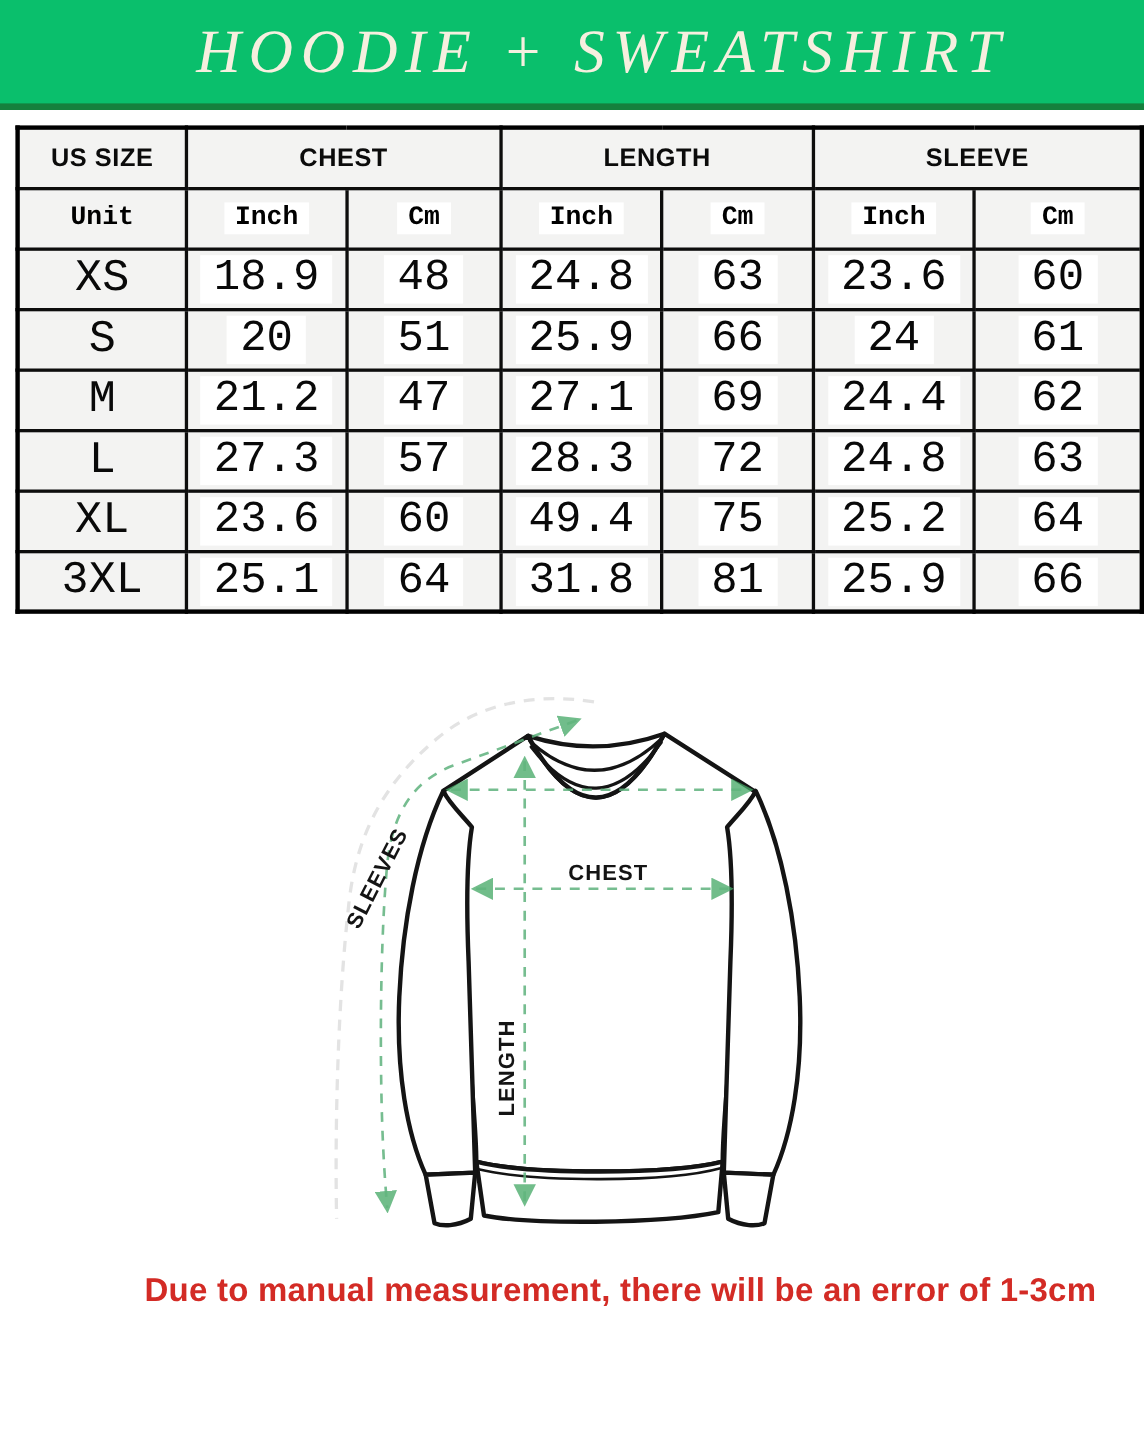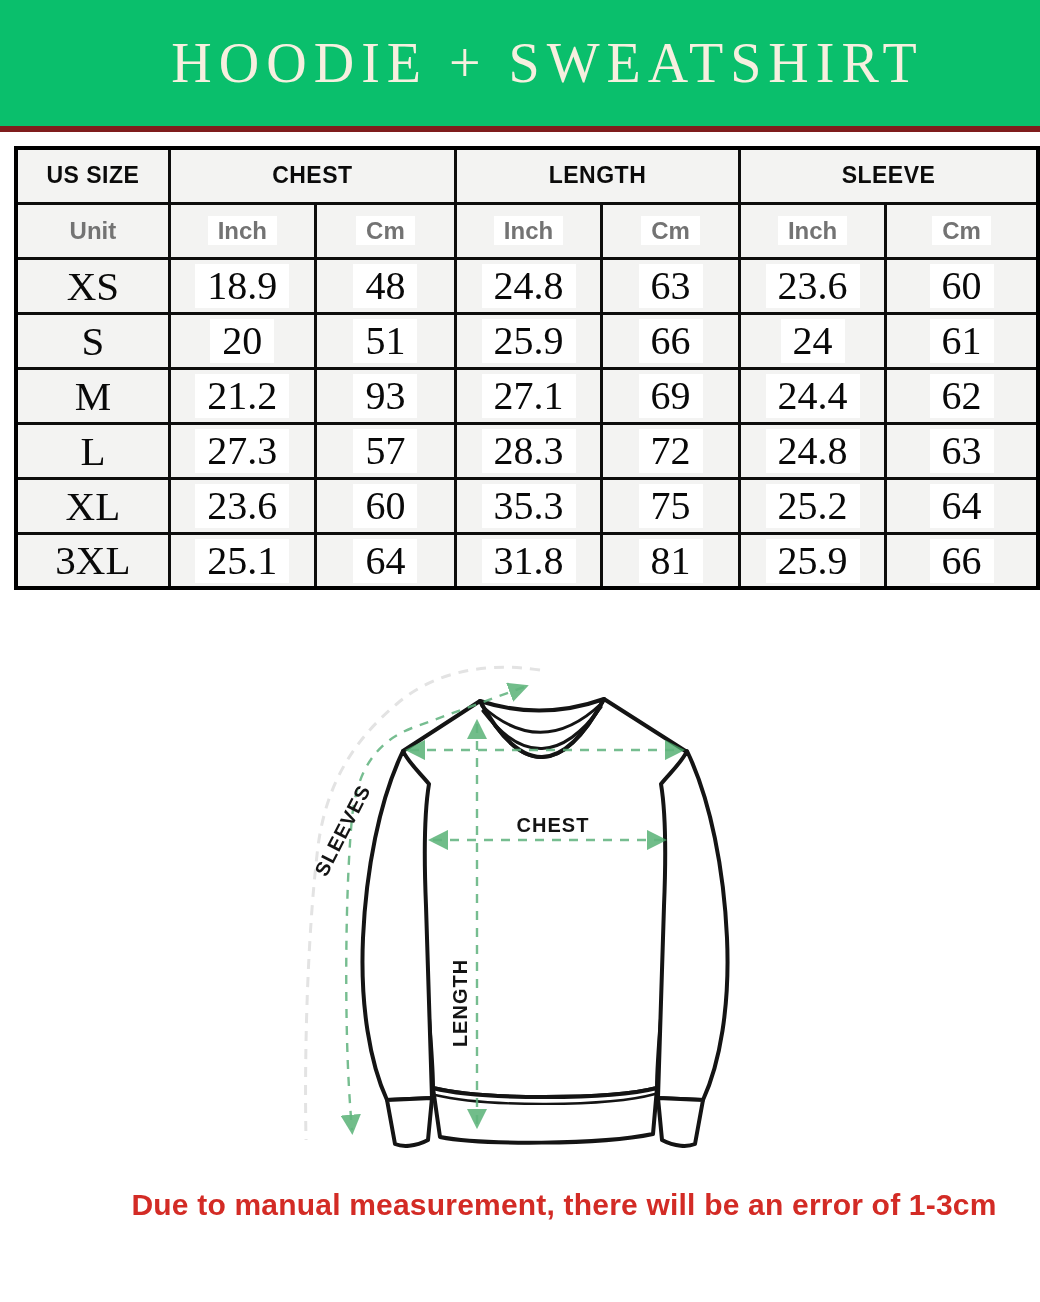--- a/index.html
+++ b/index.html
@@ -7,26 +7,27 @@
   body {
     width: 1040px;
     height: 1302px;
     background: #ffffff;
     font-family: "Liberation Sans", sans-serif;
     overflow: hidden;
   }
 
   
   .banner {
-    height: 132px;
+    height: 100px;
     background: #0abf6c;
-    border-bottom: 6px solid #7f1d1d;
+    border-bottom: 6px solid #15803d;
     display: flex;
     align-items: center;
     justify-content: center;
+    font-style: italic;
   }
   .banner-title {
     font-family: "Liberation Serif", "DejaVu Serif", serif;
     font-weight: 400;
     font-size: 56px;
     letter-spacing: 7px;
     color: #f6efdf;
     padding-left: 55px;
     white-space: nowrap;
   }
@@ -50,25 +51,26 @@
     height: 55px;
     font-size: 23px;
     font-weight: bold;
     color: #0b0b0b;
     letter-spacing: 0.5px;
   }
   tr.unit-row th {
     height: 55px;
     font-size: 24px;
     font-weight: bold;
-    color: #737373;
+    color: #000000;
+    font-family: Liberation Mono, monospace;
   }
   tbody td {
     height: 55px;
-    font-family: Liberation Serif, serif;
+    font-family: Liberation Mono, monospace;
     font-size: 40px;
     color: #090909;
   }
   td.size-cell { font-size: 41px; }
   .patch {
     display: inline-block;
     background: #ffffff;
     padding: 1px 12px;
     line-height: 1.05;
   }
@@ -177,40 +179,40 @@
         <td><span class="patch">20</span></td>
         <td><span class="patch">51</span></td>
         <td><span class="patch">25.9</span></td>
         <td><span class="patch">66</span></td>
         <td><span class="patch">24</span></td>
         <td><span class="patch">61</span></td>
       </tr>
       <tr>
         <td class="size-cell">M</td>
         <td><span class="patch">21.2</span></td>
-        <td><span class="patch">93</span></td>
+        <td><span class="patch">47</span></td>
         <td><span class="patch">27.1</span></td>
         <td><span class="patch">69</span></td>
         <td><span class="patch">24.4</span></td>
         <td><span class="patch">62</span></td>
       </tr>
       <tr>
         <td class="size-cell">L</td>
         <td><span class="patch">27.3</span></td>
         <td><span class="patch">57</span></td>
         <td><span class="patch">28.3</span></td>
         <td><span class="patch">72</span></td>
         <td><span class="patch">24.8</span></td>
         <td><span class="patch">63</span></td>
       </tr>
       <tr>
         <td class="size-cell">XL</td>
         <td><span class="patch">23.6</span></td>
         <td><span class="patch">60</span></td>
-        <td><span class="patch">35.3</span></td>
+        <td><span class="patch">49.4</span></td>
         <td><span class="patch">75</span></td>
         <td><span class="patch">25.2</span></td>
         <td><span class="patch">64</span></td>
       </tr>
       <tr>
         <td class="size-cell">3XL</td>
         <td><span class="patch">25.1</span></td>
         <td><span class="patch">64</span></td>
         <td><span class="patch">31.8</span></td>
         <td><span class="patch">81</span></td>

